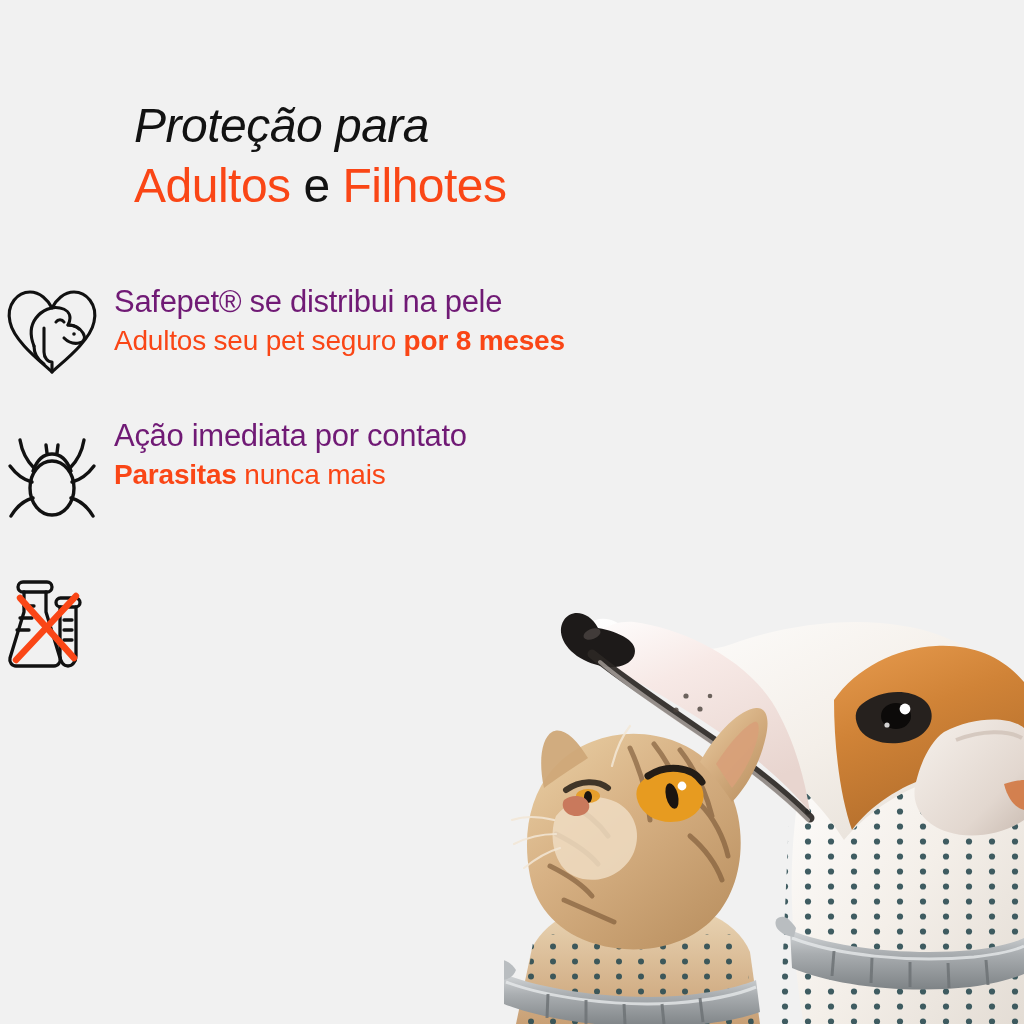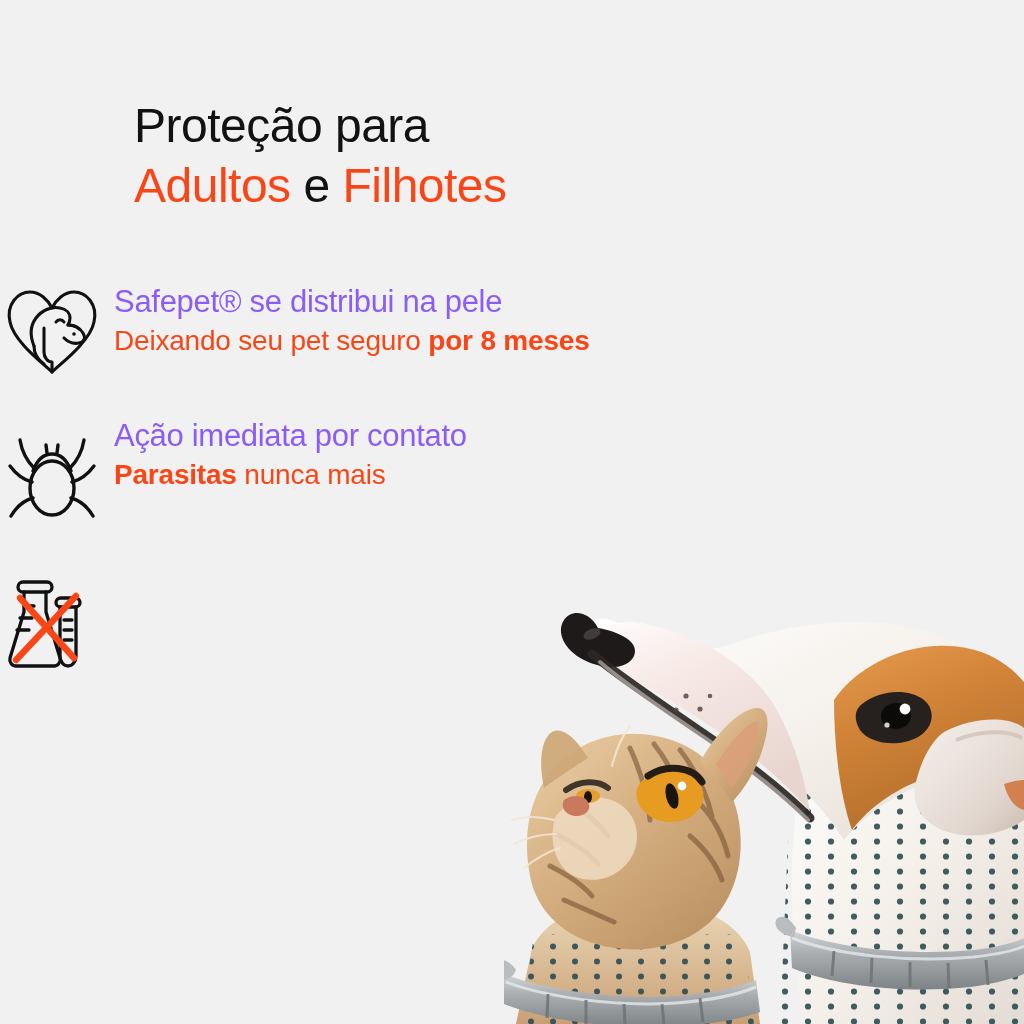--- a/index.html
+++ b/index.html
@@ -15,37 +15,37 @@
 
   
   .heading { position:absolute; left:134px; top:96px; z-index:40; }
   .heading .line {
     font-size:48px;
     line-height:60px;
     letter-spacing:-0.5px;
     font-weight:400;
     white-space:nowrap;
   }
-  .heading .l1 { color:#121212; }
+  .heading .l1 { color:#121212;font-style:italic; }
   .heading .l2 { color:#121212; }
   .h-orange { color:#fa4616; }
 
   
   .features { position:absolute; left:0; top:282px; width:880px; z-index:40; }
   .feature { position:relative; display:flex; align-items:flex-start; }
   .feature .ico {
     width:104px; flex:0 0 104px;
     display:flex; justify-content:center;
     padding-top:4px;
   }
   .feature .txt { padding-left:10px; }
   .f-title {
     font-size:31px;
     line-height:40px;
-    color:#8b5cf6;
+    color:#701a75;
     font-weight:400;
     letter-spacing:-0.3px;
     white-space:nowrap;
   }
   .f-sub {
     font-size:28px;
     line-height:37px;
     color:#fa4616;
     font-weight:400;
     letter-spacing:-0.2px;
@@ -290,21 +290,21 @@
                    C70,60 64,58 60,54"></path>
           <path d="M64,41 C68,41 72,42 75,45"></path>
           <path d="M30,62 C30,70 34,76 40,80"></path>
           <path d="M40,44 L40,68 C40,74 44,78 48,78 L48,88"></path>
           <path d="M52,38 C54,35 58,35 60,38"></path>
           <circle cx="70" cy="50" r="1.8" fill="#111111" stroke="none"></circle>
         </svg>
       </div>
       <div class="txt">
         <div class="f-title">Safepet® se distribui na pele</div>
-        <div class="f-sub"><span>Deixando seu pet seguro </span><b>por 8 meses</b></div>
+        <div class="f-sub"><span>Adultos seu pet seguro </span><b>por 8 meses</b></div>
       </div>
     </div>
 
     <div class="feature" id="feature-1">
       <div class="ico">
         <svg width="92" height="92" viewBox="0 0 92 92" fill="none" stroke="#111111" stroke-width="3.4" stroke-linecap="round" stroke-linejoin="round">
           <ellipse cx="46" cy="58" rx="22" ry="27"></ellipse>
           <path d="M27,41 C31,30 38,24 46,24 C54,24 61,30 65,41"></path>
           <path d="M41,23 L40,15"></path>
           <path d="M51,23 L52,15"></path>

